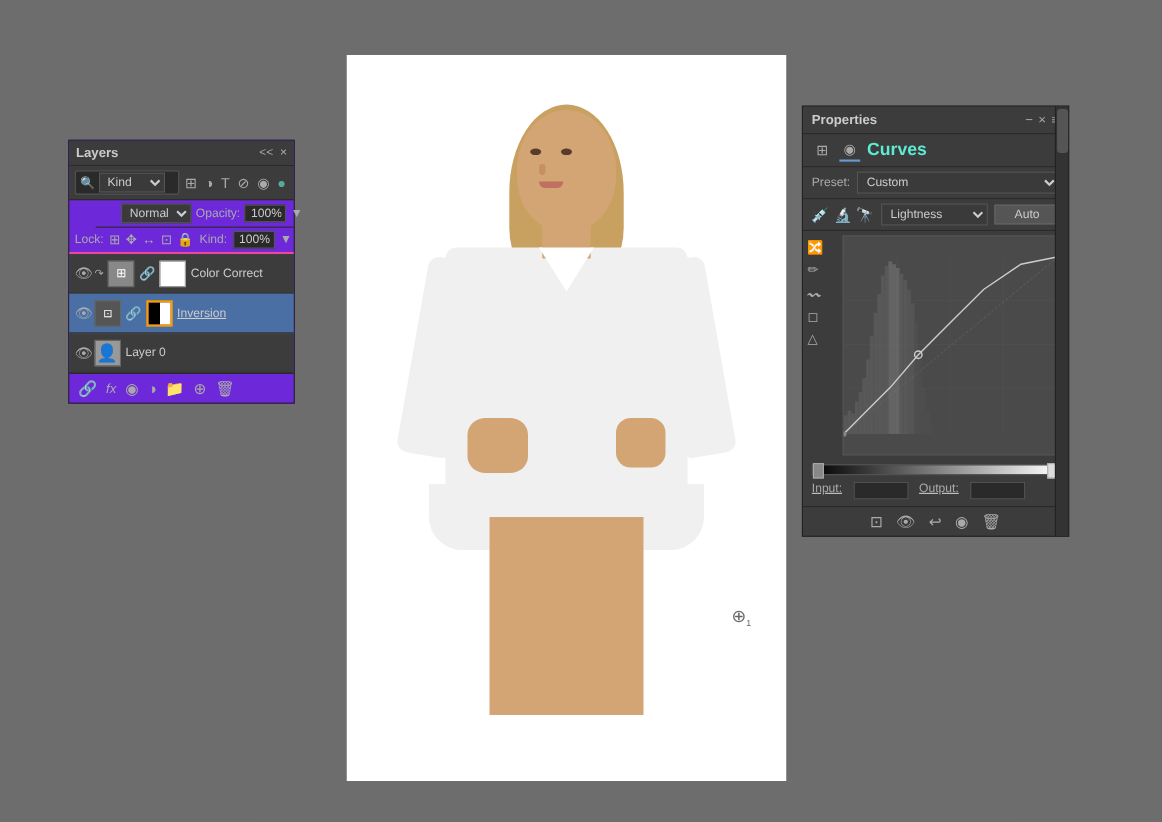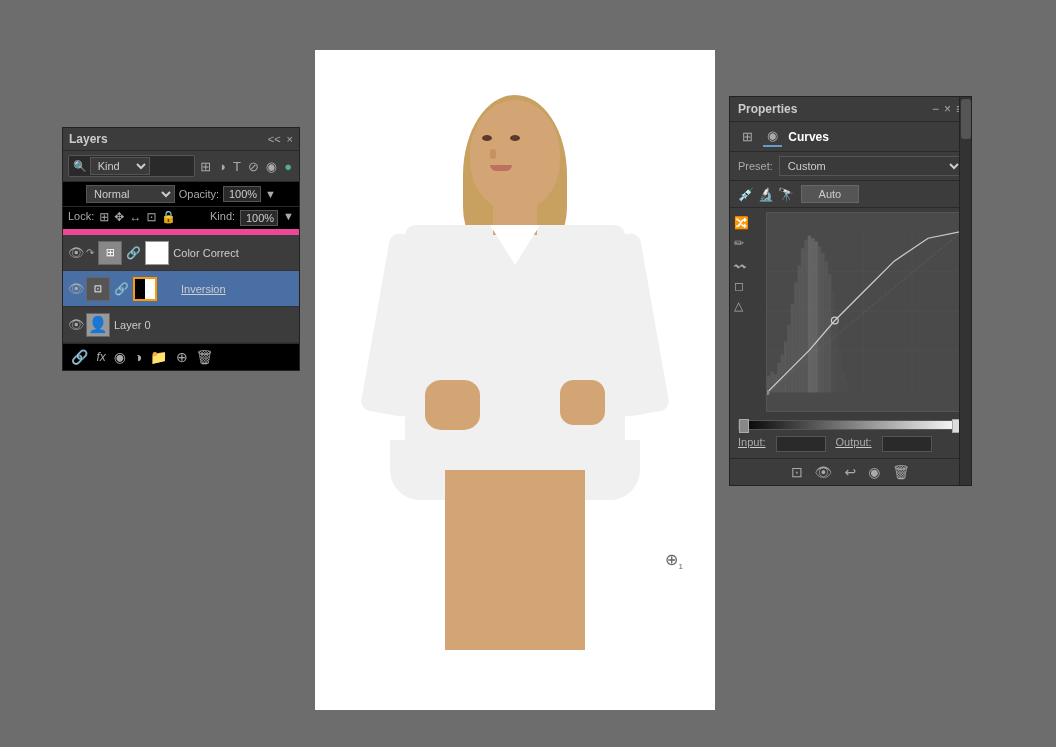--- a/index.html
+++ b/index.html
@@ -12,22 +12,22 @@
       color: #ccc;
       overflow: hidden;
       position: relative;
     }
 
     
     .layers-panel {
       position: absolute;
       left: 62px;
       top: 127px;
-      width: 238px;
-      background: #000000;
+      width: 206px;
+      background: #6d28d9;
       border: 1px solid #222;
     }
     .panel-header {
       background: #3c3c3c;
       padding: 4px 6px;
       display: flex;
       align-items: center;
       justify-content: space-between;
       border-bottom: 1px solid #2a2a2a;
     }
@@ -74,20 +74,21 @@
       font-size: 13px;
       cursor: pointer;
       padding: 1px 2px;
     }
     .blend-row {
       display: flex;
       align-items: center;
       padding: 3px 23px;
       gap: 4px;
       border-bottom: 1px solid #2a2a2a;
+      margin-left: 24px;
     }
     .blend-dropdown {
       background: #3a3a3a;
       border: 1px solid #555;
       color: #ccc;
       font-size: 11px;
       padding: 1px 3px;
       flex: 1;
     }
     .opacity-row {
@@ -103,24 +104,24 @@
       background: #2a2a2a;
       border: 1px solid #555;
       color: #ccc;
       font-size: 11px;
       width: 38px;
       padding: 1px 3px;
       text-align: right;
     }
     .lock-row {
       display: flex;
-      align-items: flex-start;
+      align-items: center;
       padding: 3px 5px;
       gap: 5px;
-      border-bottom: 6px solid #ec4899;
+      border-bottom: 2px solid #ec4899;
     }
     .lock-label { color: #aaa; font-size: 11px; }
     .lock-icon { color: #aaa; font-size: 12px; }
     .fill-label { color: #aaa; font-size: 11px; margin-left: auto; }
     .fill-input {
       background: #2a2a2a;
       border: 1px solid #555;
       color: #ccc;
       font-size: 11px;
       width: 38px;
@@ -173,21 +174,21 @@
       flex-shrink: 0;
     }
     .layer-name {
       color: #ccc;
       font-size: 11px;
       flex: 1;
       white-space: nowrap;
       overflow: hidden;
       text-overflow: ellipsis;
     }
-    .layer-name.underline { text-decoration: underline; margin-left: 20px; }
+    .layer-name.underline { text-decoration: underline; }
     .layer-chain { font-size: 11px; color: #aaa; }
     .layer-adjustment-icon {
       width: 24px;
       height: 24px;
       display: flex;
       align-items: center;
       justify-content: center;
       font-size: 14px;
       color: #fff;
       background: #555;
@@ -359,22 +360,22 @@
     .prop-tab-icon {
       color: #aaa;
       font-size: 13px;
       cursor: pointer;
       padding: 2px 4px;
     }
     .prop-tab-icon.active {
       border-bottom: 2px solid #6699cc;
     }
     .prop-tab-label {
-      color: #ffffff;
-      font-size: 12px;
+      color: #5eead4;
+      font-size: 16px;
       font-weight: bold;
     }
     .prop-preset-row {
       display: flex;
       align-items: center;
       padding: 4px 8px;
       gap: 6px;
       border-bottom: 1px solid #2a2a2a;
     }
     .preset-label { color: #aaa; font-size: 11px; }
@@ -648,20 +649,27 @@
       <option>Custom</option>
     </select>
   </div>
 
   <div class="prop-channel-row">
     <div class="channel-icons">
       <span class="channel-icon">💉</span>
       <span class="channel-icon">🔬</span>
       <span class="channel-icon">🔭</span>
     </div>
+    <select class="channel-dropdown">
+      <option>Lightness</option>
+      <option>RGB</option>
+      <option>Red</option>
+      <option>Green</option>
+      <option>Blue</option>
+    </select>
     <button class="auto-btn">Auto</button>
   </div>
 
   <div style="position:relative;padding-left:28px;">
 
     <div style="position:absolute;left:4px;top:0;display:flex;flex-direction:column;gap:6px;padding-top:4px;">
       <span style="color:#aaa;font-size:12px;cursor:pointer;">🔀</span>
       <span style="color:#aaa;font-size:12px;cursor:pointer;">✏</span>
       <span style="color:#aaa;font-size:12px;cursor:pointer;">〰</span>
       <span style="color:#aaa;font-size:12px;cursor:pointer;">◻</span>

